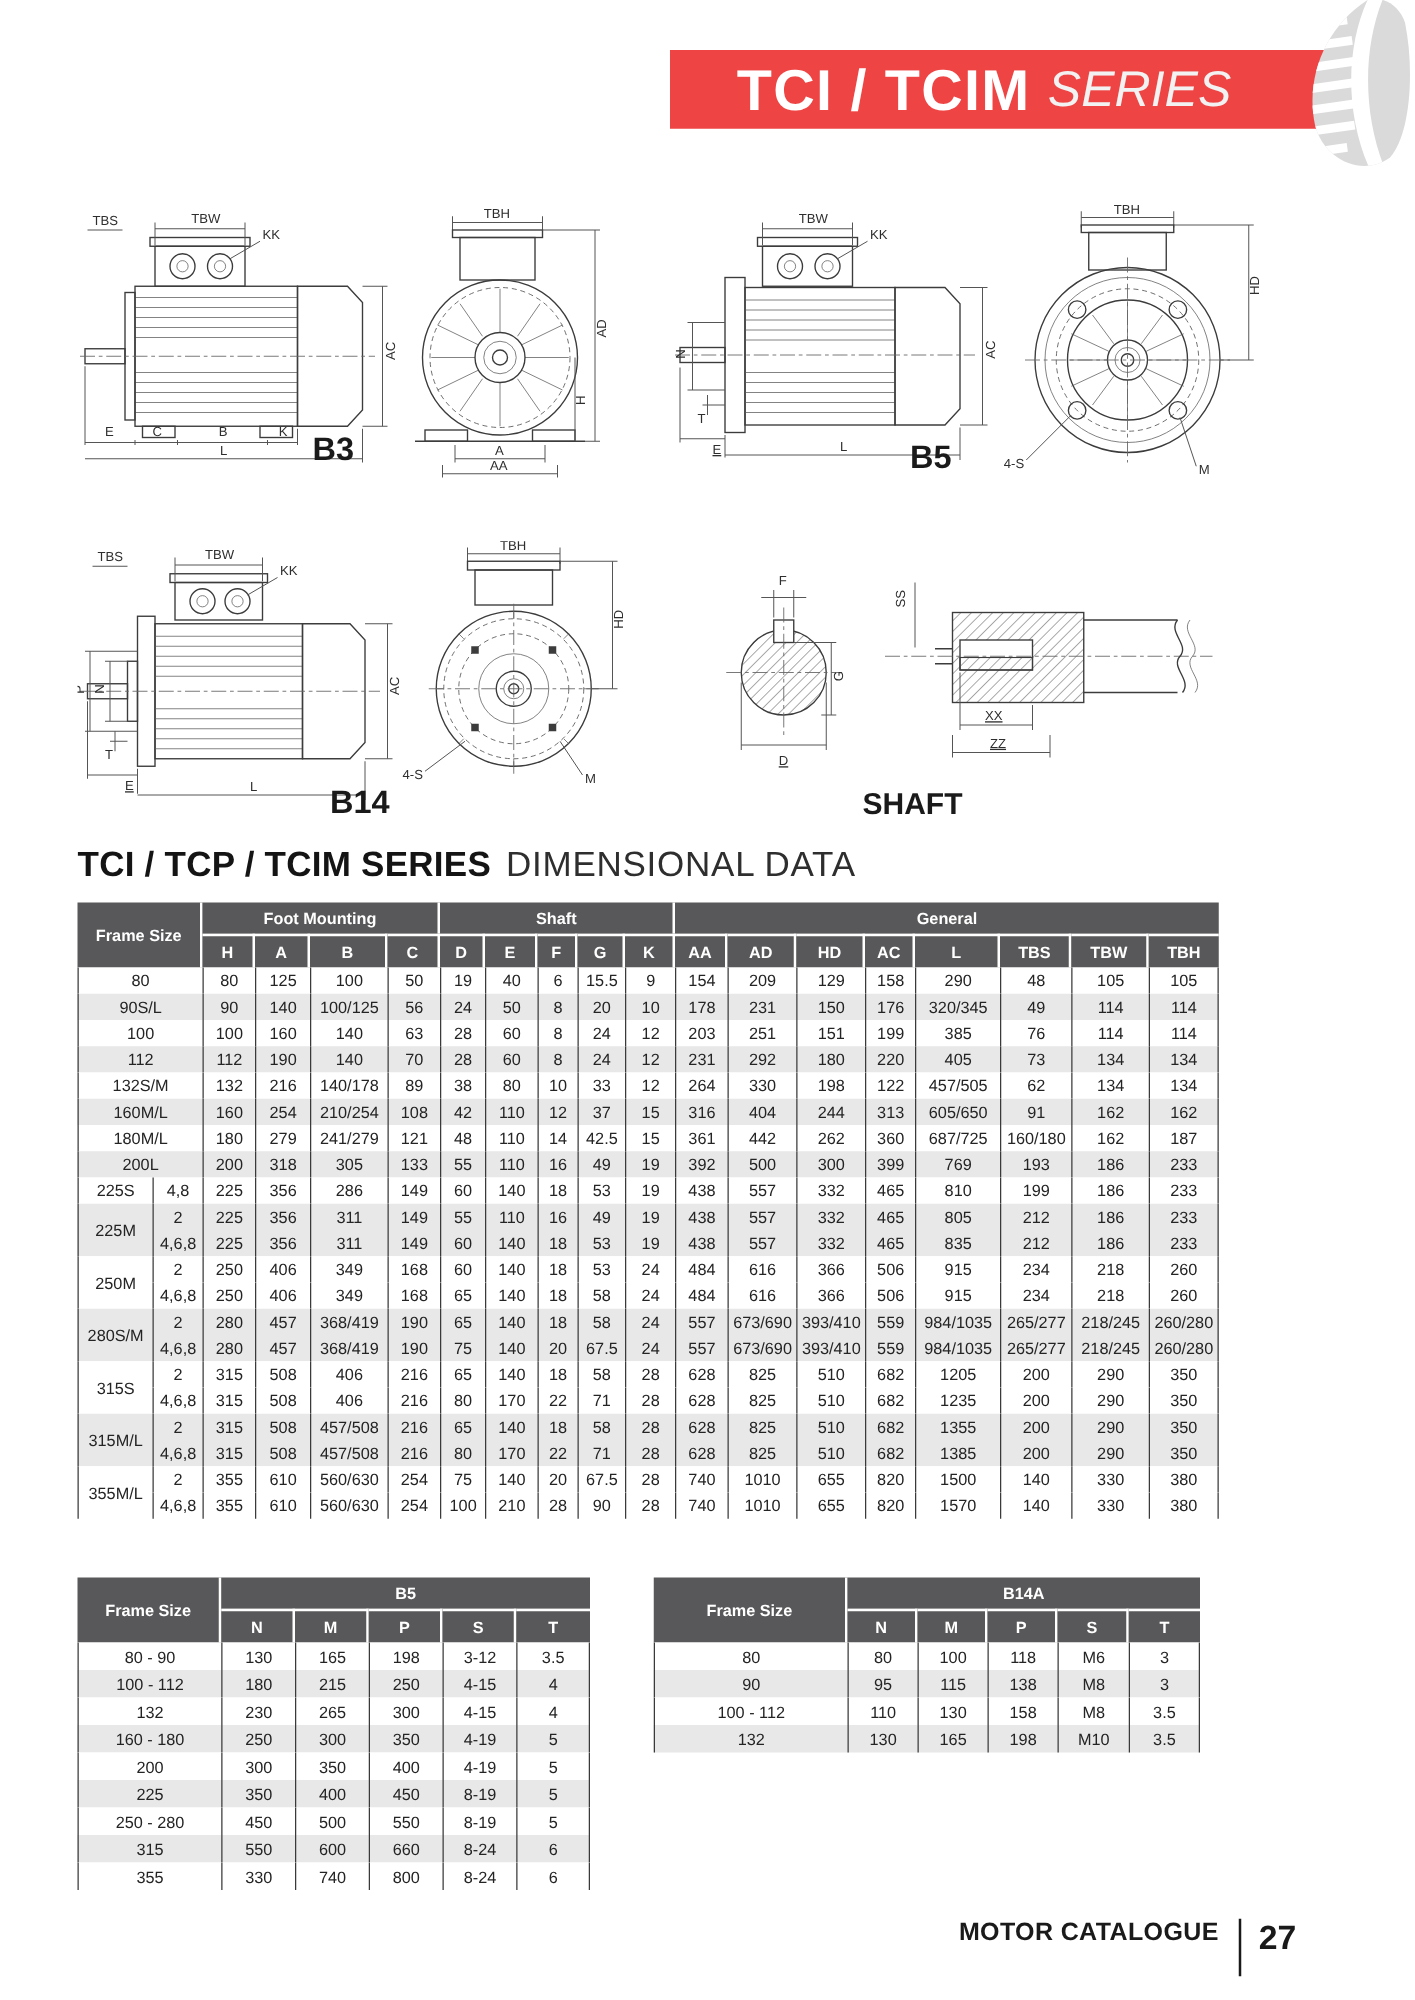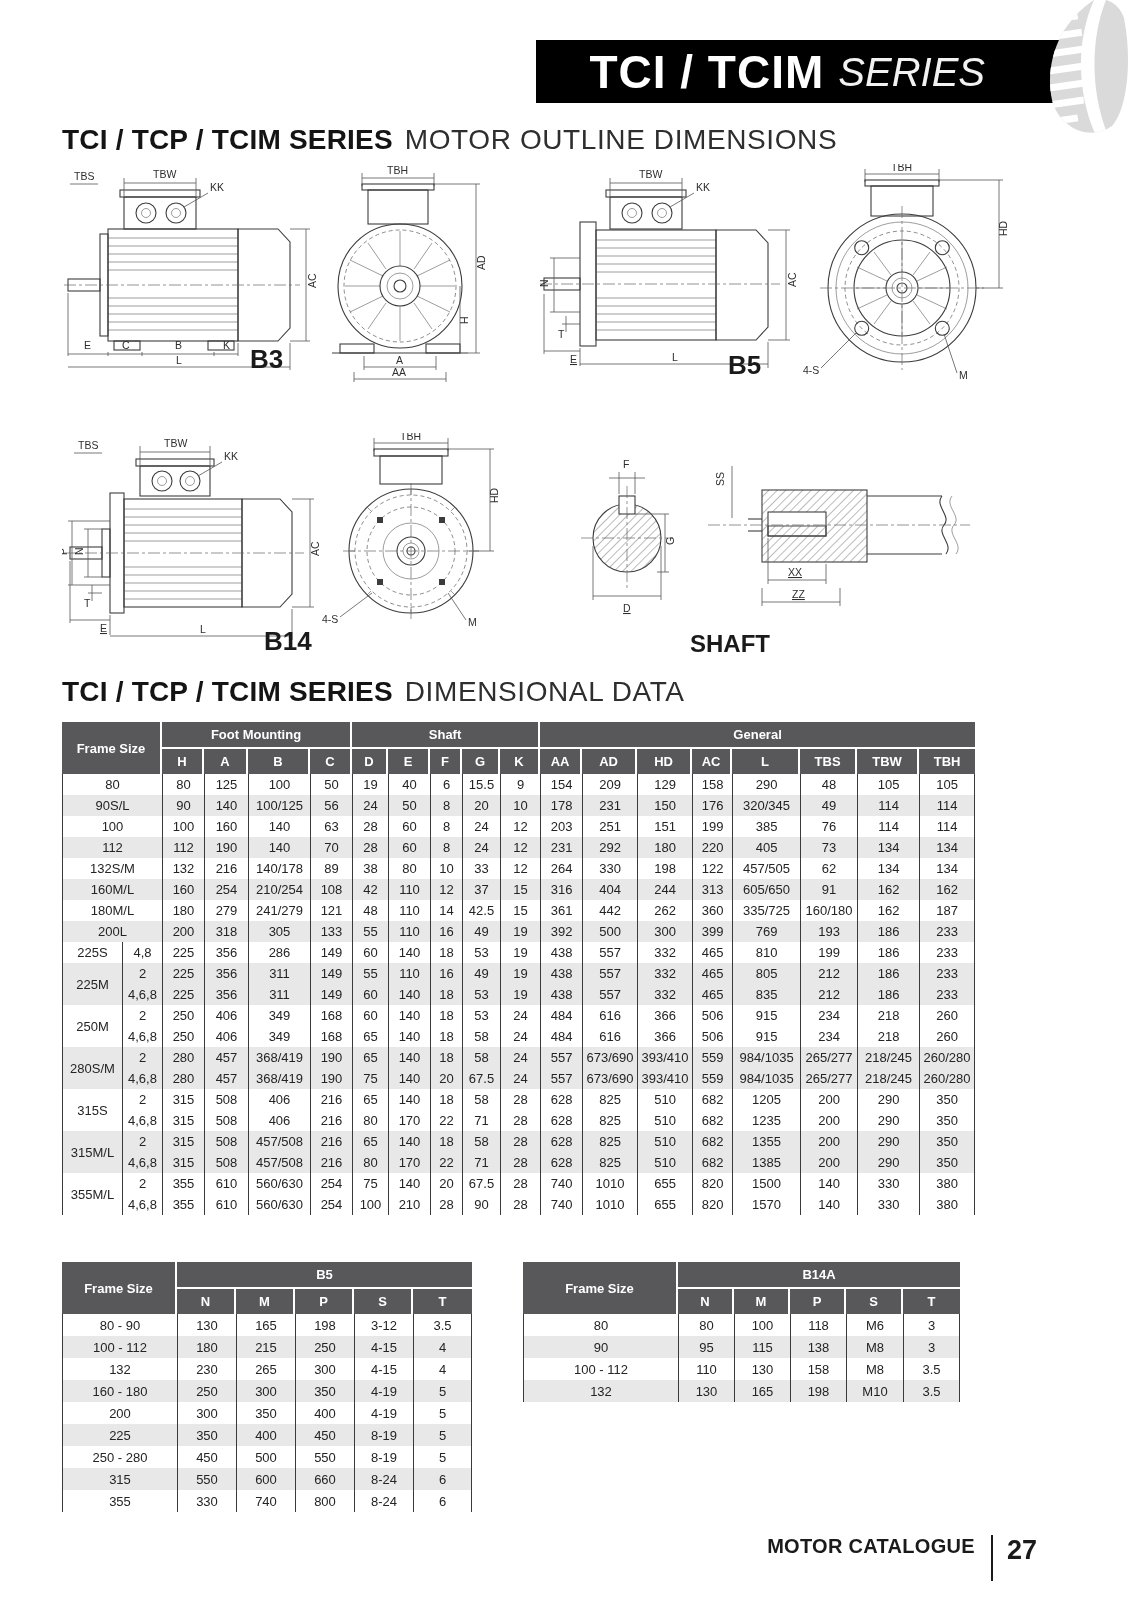--- a/index.html
+++ b/index.html
@@ -1,20 +1,20 @@
 <!DOCTYPE html>
 <html><head>
 <meta charset="utf-8">
 <style>
   html,body{margin:0;padding:0;background:#fff;}
   body{font-family:"Liberation Sans", sans-serif; color:#222;}
   .page{position:relative;width:1132px;height:1600px;background:#fff;overflow:hidden;}
 
   
-  .banner{position:absolute;left:536px;top:40px;width:527px;height:63px;background:#000000;
+  .banner{position:absolute;left:536px;top:40px;width:527px;height:63px;background:#ef4444;
           display:flex;align-items:center;justify-content:flex-end;padding-right:78px;box-sizing:border-box;}
   .banner .brand{font-size:46px;font-weight:800;color:#fff;letter-spacing:1px;line-height:1;}
   .banner .series{font-size:40px;font-style:italic;font-weight:300;color:#f2f2f2;margin-left:14px;line-height:1;}
   .leaf{position:absolute;right:0;top:0;width:100px;height:140px;}
 
   
   .sec-title{position:absolute;left:62px;white-space:nowrap;}
   .sec-title .b{font-size:28px;font-weight:800;color:#141414;letter-spacing:0.2px;}
   .sec-title .r{font-size:28px;font-weight:400;color:#2e2e2e;margin-left:12px;letter-spacing:0.6px;}
 
@@ -73,23 +73,20 @@
         <rect x="-6" y="50" width="60" height="7" transform="rotate(-8 20 53)"></rect>
         <rect x="-6" y="67" width="62" height="7" transform="rotate(-8 20 70)"></rect>
         <rect x="-6" y="84" width="62" height="7" transform="rotate(-8 20 87)"></rect>
         <rect x="-6" y="101" width="58" height="7" transform="rotate(-8 20 104)"></rect>
         <rect x="-6" y="118" width="52" height="7" transform="rotate(-8 20 121)"></rect>
       </g>
       <path d="M62,0 C44,40 44,95 66,140 L78,140 C58,95 58,40 74,0 Z" fill="#ffffff"></path>
     </g>
   </svg>
 
-  <div class="sec-title" style="top:124px;">
-    <span class="b">TCI / TCP / TCIM SERIES</span><span class="r">MOTOR OUTLINE DIMENSIONS</span>
-  </div>
 
   <svg class="draw" style="left:62px;top:166px;" width="260" height="205" viewBox="0 0 260 205">
     <rect class="ol" x="58" y="24" width="80" height="7"></rect>
     <rect class="ol" x="62" y="31" width="72" height="32"></rect>
     <circle class="ol" cx="84" cy="47" r="10"></circle>
       <circle class="thin" cx="84" cy="47" r="4.5"></circle>
     <circle class="ol" cx="114" cy="47" r="10"></circle>
       <circle class="thin" cx="114" cy="47" r="4.5"></circle>
     <rect class="ol" x="46" y="63" width="130" height="112"></rect>
     <g class="thin">
@@ -618,21 +615,21 @@
           <td>121</td>
           <td>48</td>
           <td>110</td>
           <td>14</td>
           <td>42.5</td>
           <td>15</td>
           <td>361</td>
           <td>442</td>
           <td>262</td>
           <td>360</td>
-          <td>335/725</td>
+          <td>687/725</td>
           <td>160/180</td>
           <td>162</td>
           <td>187</td>
         </tr>
         <tr class="shaded">
           <td colspan="2">200L</td>
           <td>200</td>
           <td>318</td>
           <td>305</td>
           <td>133</td>

